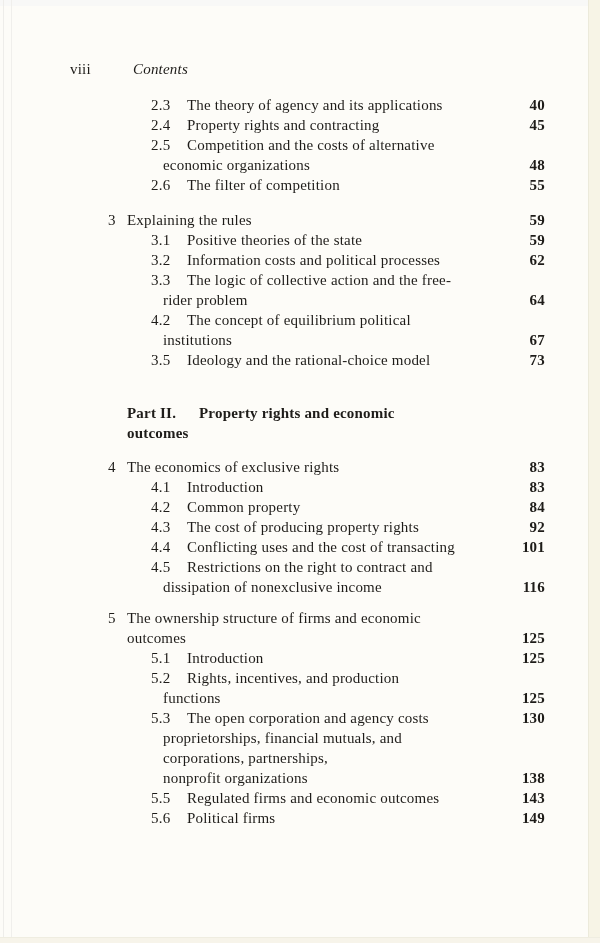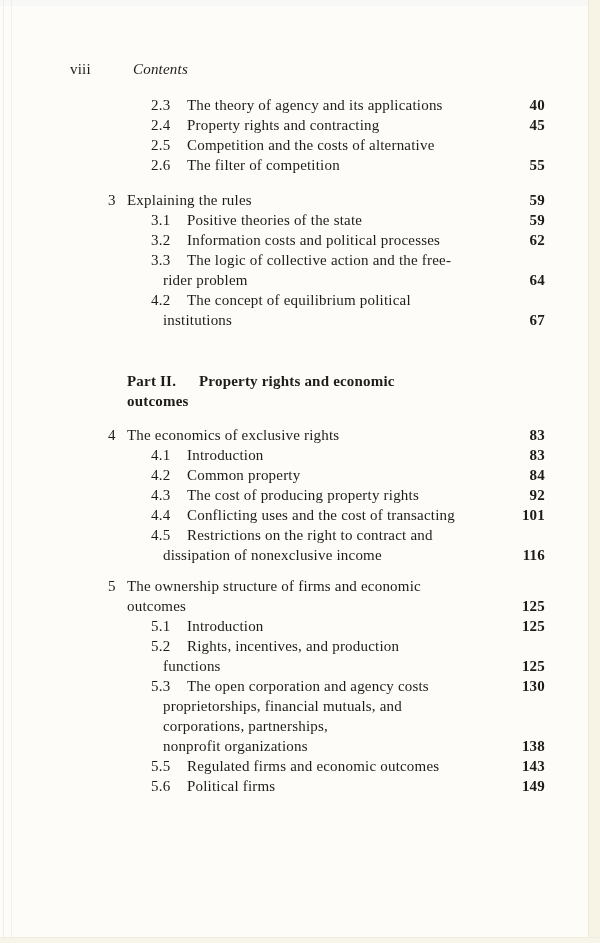--- a/index.html
+++ b/index.html
@@ -50,21 +50,21 @@
   .main{flex:1;}
   .pg{width:40px;text-align:right;white-space:nowrap;font-weight:bold;}
 
   .m-chap{padding-left:38px;}
   .m-chap .lbl{display:inline-block;width:19px;}
   .m-sec{padding-left:57px;}
   .m-sec .lbl{display:inline-block;width:36px;margin-left:24px;}
   .m-cont{padding-left:93px;}
   .m-chapcont{padding-left:57px;}
   .part-l1{padding-left:57px;}
-  .part-l1 .lbl{display:inline-block;width:72px;margin-top:8px;}
+  .part-l1 .lbl{display:inline-block;width:72px;}
   .part-l2{padding-left:57px;}
 </style>
 </head>
 <body>
 
 <div class="page">
   <div class="top-haze"></div>
   <div class="gutter-line-1"></div>
   <div class="gutter-line-2"></div>
   <div class="edge-strip"></div>
@@ -86,20 +86,24 @@
         </div>
         <div class="row">
           <div class="main m-sec"><span class="lbl">2.4</span><span>Property rights and contracting</span></div>
           <div class="pg">45</div>
         </div>
         <div class="row">
           <div class="main m-sec"><span class="lbl">2.5</span><span>Competition and the costs of alternative</span></div>
           <div class="pg"></div>
         </div>
         <div class="row">
+          <div class="main m-cont"><span>economic organizations</span></div>
+          <div class="pg">48</div>
+        </div>
+        <div class="row">
           <div class="main m-sec"><span class="lbl">2.6</span><span>The filter of competition</span></div>
           <div class="pg">55</div>
         </div>
       </div>
 
       <div class="block b2">
         <div class="row">
           <div class="main m-chap"><span class="lbl">3</span><span>Explaining the rules</span></div>
           <div class="pg">59</div>
         </div>
@@ -119,20 +123,24 @@
           <div class="main m-cont"><span>rider problem</span></div>
           <div class="pg">64</div>
         </div>
         <div class="row">
           <div class="main m-sec"><span class="lbl">4.2</span><span>The concept of equilibrium political</span></div>
           <div class="pg"></div>
         </div>
         <div class="row">
           <div class="main m-cont"><span>institutions</span></div>
           <div class="pg">67</div>
+        </div>
+        <div class="row">
+          <div class="main m-sec"><span class="lbl">3.5</span><span>Ideology and the rational-choice model</span></div>
+          <div class="pg">73</div>
         </div>
       </div>
 
       <div class="part-heading">
         <div class="part-l1"><span class="lbl">Part II.</span><span>Property rights and economic</span></div>
         <div class="part-l2">outcomes</div>
       </div>
 
       <div class="block b3">
         <div class="row">

